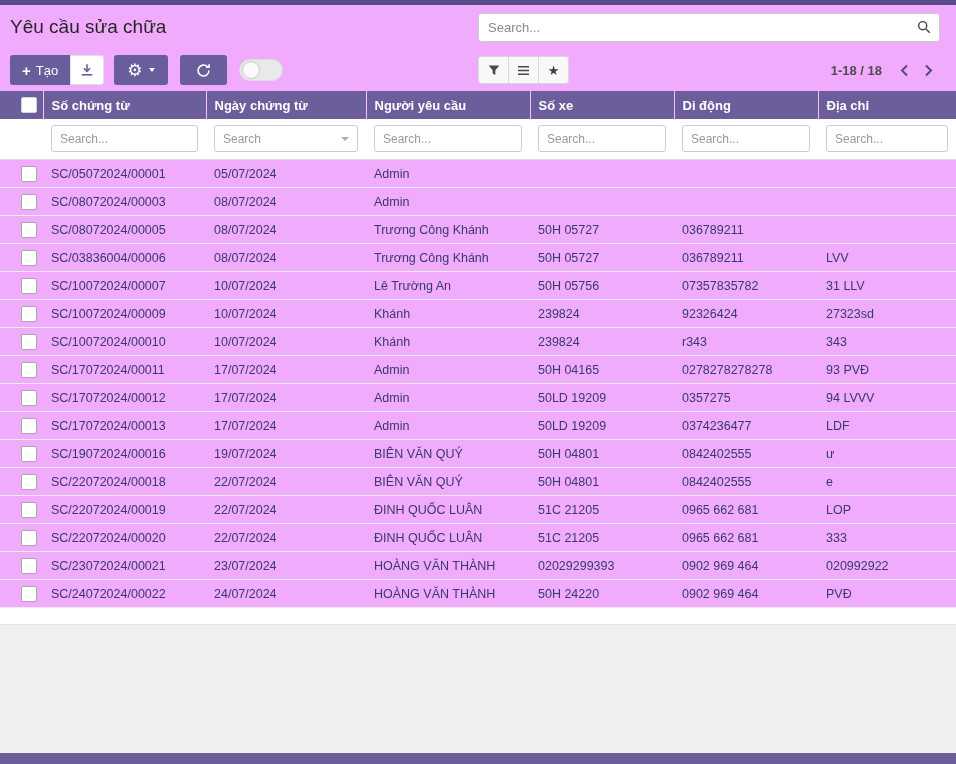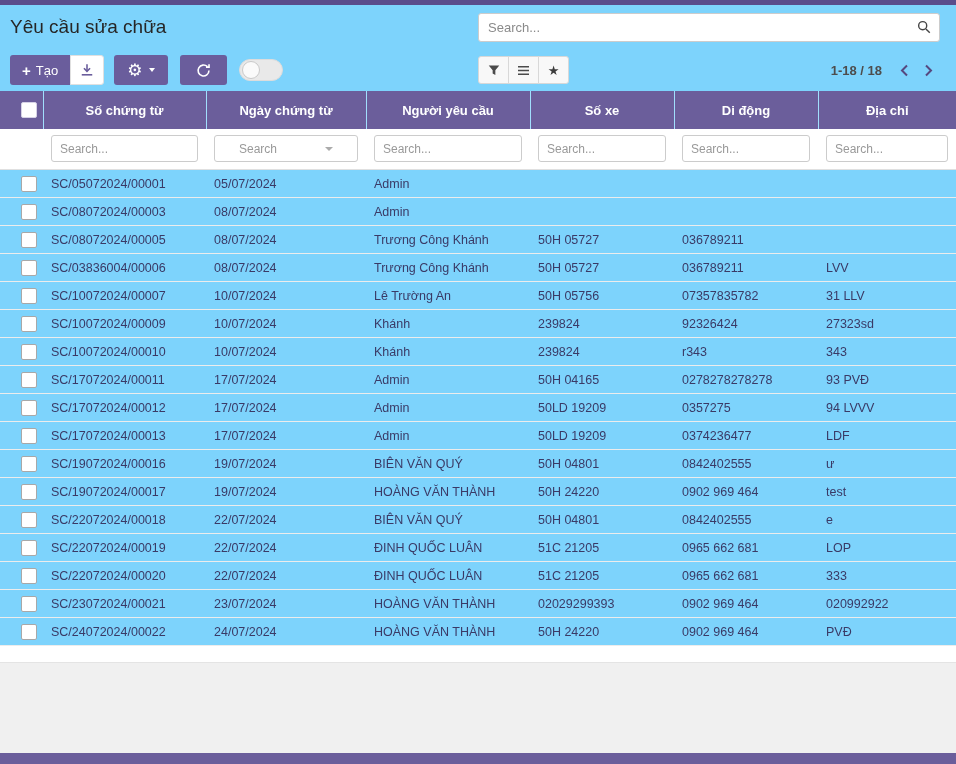--- a/index.html
+++ b/index.html
@@ -1,21 +1,21 @@
 <!DOCTYPE html>
 <html><head>
 <meta charset="utf-8">
 <style>
   * { box-sizing: border-box; margin: 0; padding: 0; }
   html,body { background:#fff; }
   body {
     width: 956px; height: 764px; overflow: hidden;
     font-family: "Liberation Sans", "DejaVu Sans", sans-serif;
   }
-  .app { width: 956px; height: 764px; display: flex; flex-direction: column; background:#7dd3fc; }
+  .app { width: 956px; height: 764px; display: flex; flex-direction: column; background:#f0abfc; }
 
   .topstrip { height: 5px; background: #5a4c8b; flex: 0 0 auto; }
 
   
   .header-row { height: 44px; display: flex; align-items: center; padding: 0 16px 0 10px; flex: 0 0 auto; }
   .title { font-size: 19px; font-weight: 400; color: #262626; white-space: nowrap; }
   .search-wrap { margin-left: auto; width: 462px; height: 29px; border: 1px solid #ccc; border-radius: 3px; display: flex; align-items: center; background: #fff; }
   .search-wrap input { flex: 1; border: none; outline: none; height: 100%; padding: 0 9px; font-size: 13px; color: #555; background: transparent; font-family: inherit; }
   .search-wrap input::placeholder { color: #8a8a8a; }
   .search-btn { width: 30px; height: 100%; border: none; background: transparent; display: flex; align-items: center; justify-content: center; cursor: pointer; }
@@ -41,28 +41,28 @@
   .gbtn { width: 31px; height: 28px; background: #f8f8f8; border: 1px solid #d8d8d8; display: flex; align-items: center; justify-content: center; cursor: pointer; margin-left: -1px; }
   .gbtn:first-child { margin-left: 0; border-radius: 3px 0 0 3px; }
   .gbtn:last-child { border-radius: 0 3px 3px 0; }
   .star { font-size: 13px; color: #3c3c3c; line-height: 1; }
   .pager { display: flex; align-items: center; font-weight: bold; }
   .pager-text { font-size: 13px; color: #4d4d4d; margin-right: 10px; }
   .pg { width: 24px; height: 28px; background: transparent; border: none; display: flex; align-items: center; justify-content: center; cursor: pointer; }
 
   
   table.records { border-collapse: collapse; table-layout: fixed; width: 956px; flex: 0 0 auto; }
-  .head-row th { background: #6b5e9b; color: #fff; font-size: 13px; font-weight: 700; text-align: center; height: 38px; padding: 0 8px; border-left: 1px solid rgba(255,255,255,.28); white-space: nowrap; overflow: hidden; cursor: pointer; }
+  .head-row th { background: #6b5e9b; color: #fff; font-size: 13px; font-weight: 700; text-align: left; height: 28px; padding: 0 8px; border-left: 1px solid rgba(255,255,255,.28); white-space: nowrap; overflow: hidden; cursor: pointer; }
   .head-row th.cb-cell { border-left: none; cursor: default; }
   .checkbox { display: block; width: 16px; height: 16px; background: #fff; border: 1px solid #a8a8a8; border-radius: 2px; margin-left: 13px; }
   .head-row .checkbox { border-color: #d6d2e6; }
   .filter-row td { background: #fff; padding: 6px 8px 7px 8px; border-bottom: 1px solid #e0e0e0; }
   .filter-input { width: 100%; height: 27px; border: 1px solid #ccc; border-radius: 3px; padding: 0 8px; font-size: 12px; color: #555; outline: none; font-family: inherit; }
   .filter-input::placeholder { color: #999; }
-  .filter-select { width: 100%; height: 27px; border: 1px solid #ccc; border-radius: 3px; background: #fff; display: flex; align-items: center; padding: 0 24px; font-size: 12px; color: #999; cursor: pointer; }
+  .filter-select { width: 100%; height: 27px; border: 1px solid #ccc; border-radius: 3px; background: #fff; display: flex; align-items: center; padding: 0 8px; font-size: 12px; color: #999; cursor: pointer; }
   .sel-caret { margin-left: auto; width: 0; height: 0; border-left: 4px solid transparent; border-right: 4px solid transparent; border-top: 4.5px solid #ababab; }
   tbody td { height: 28px; padding: 0 8px; font-size: 12.5px; color: #3a3a66; border-bottom: 1px solid #ececec; white-space: nowrap; overflow: hidden; cursor: pointer; }
   tbody td.cb-cell { cursor: default; }
 
   .spacer { height: 16px; background: #fff; flex: 0 0 auto; }
   .footer-gray { flex: 1 1 auto; background: #f0f0f0; border-top: 1px solid #e4e4e4; }
   .bottombar { height: 11px; background: #6b5e9b; flex: 0 0 auto; }
 </style>
 </head>
 <body>
@@ -299,31 +299,20 @@
           <td>19/07/2024</td>
           <td>BIÊN VĂN QUÝ</td>
           <td>50H 04801</td>
           <td>0842402555</td>
           <td>ư</td>
         </tr>
         <tr>
           <td class="cb-cell">
             <span class="checkbox"></span>
           </td>
-          <td>SC/19072024/00017</td>
-          <td>19/07/2024</td>
-          <td>HOÀNG VĂN THÀNH</td>
-          <td>50H 24220</td>
-          <td>0902 969 464</td>
-          <td>test</td>
-        </tr>
-        <tr>
-          <td class="cb-cell">
-            <span class="checkbox"></span>
-          </td>
           <td>SC/22072024/00018</td>
           <td>22/07/2024</td>
           <td>BIÊN VĂN QUÝ</td>
           <td>50H 04801</td>
           <td>0842402555</td>
           <td>e</td>
         </tr>
         <tr>
           <td class="cb-cell">
             <span class="checkbox"></span>

